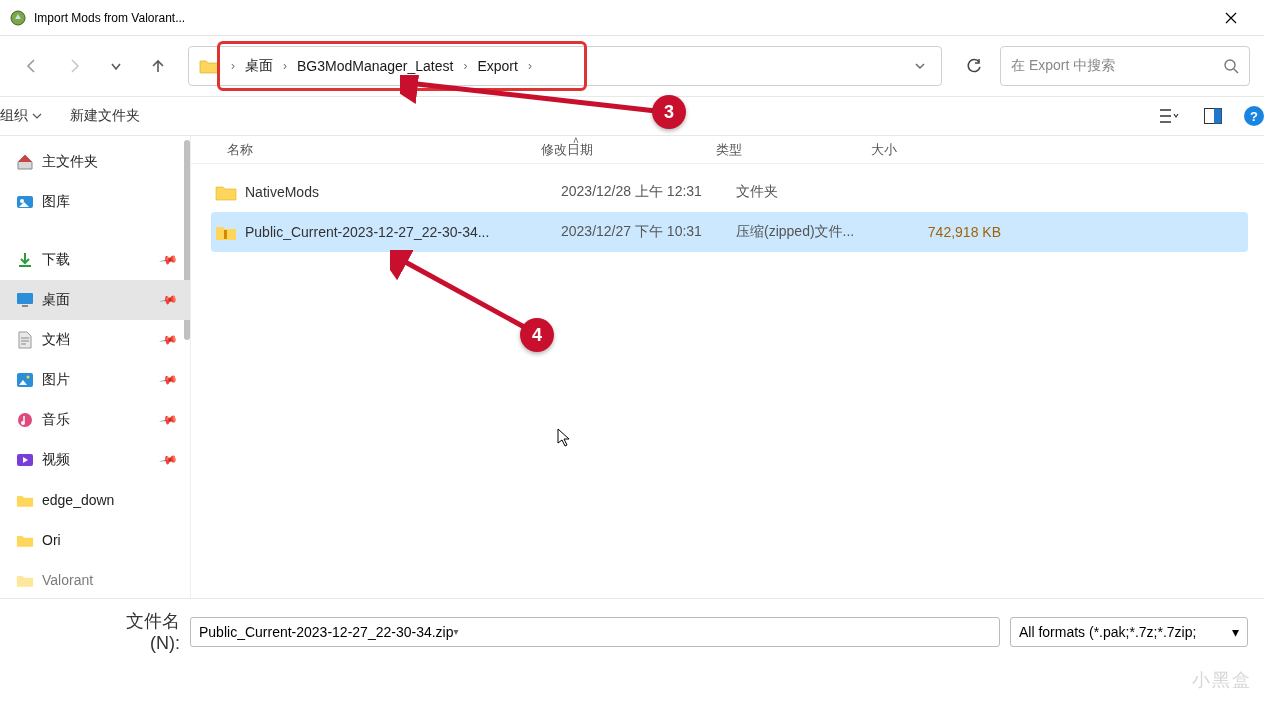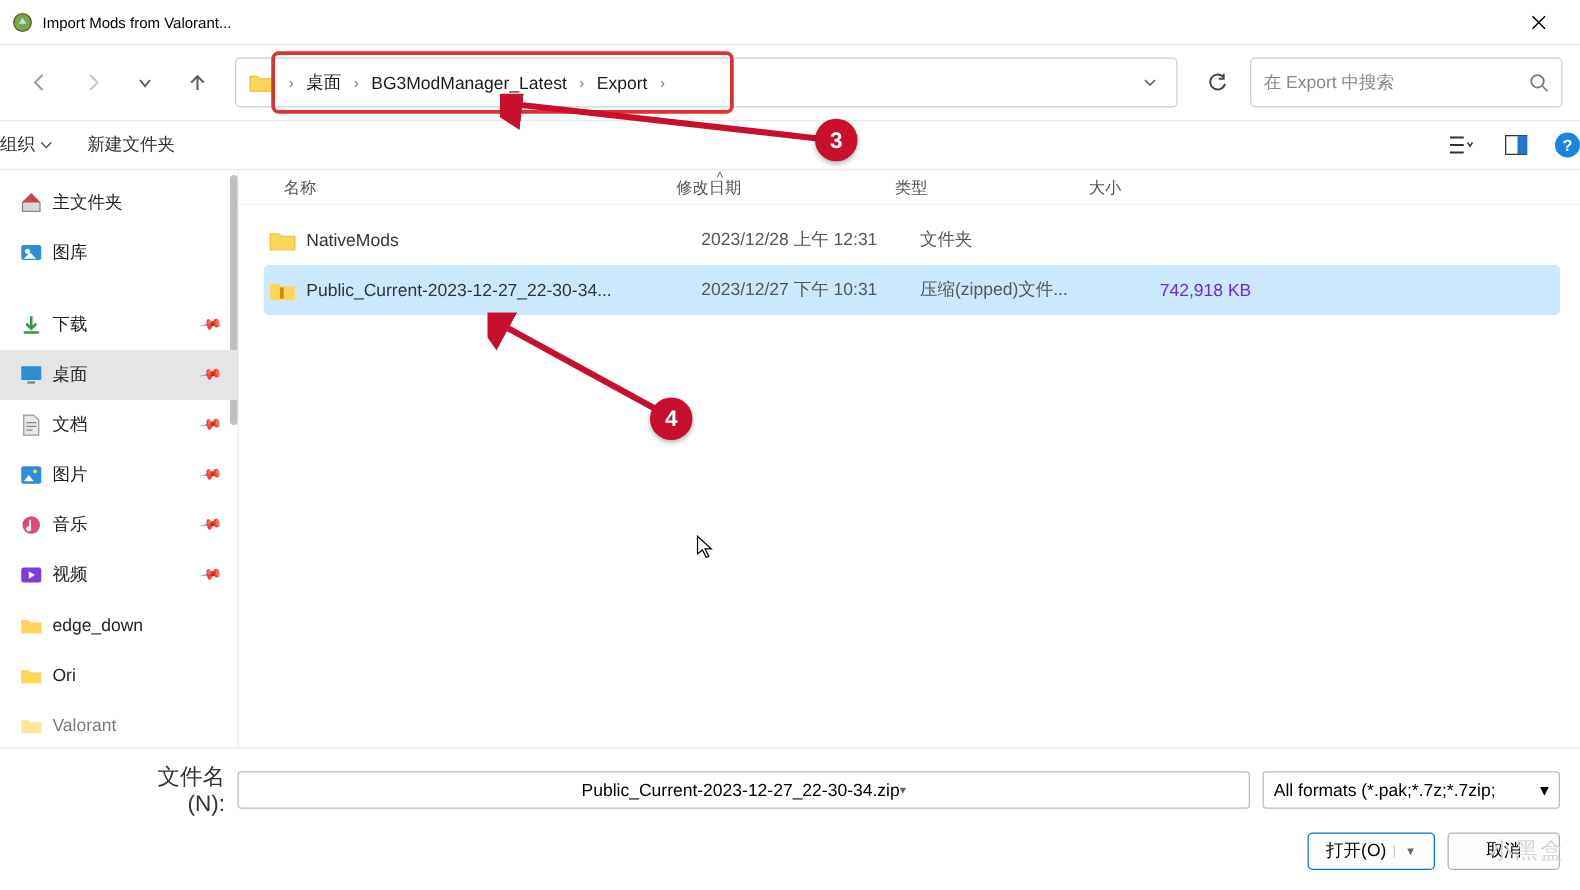--- a/index.html
+++ b/index.html
@@ -53,27 +53,27 @@
 .col-type { width: 155px; }
 .col-size { width: 120px; }
 
 .filelist { flex:1; padding: 8px 16px 0 20px; position:relative; }
 .row { height: 40px; display: flex; align-items: center; font-size: 14px; color: #333; border-radius: 4px; padding-left: 4px; }
 .row.selected { background: #cce8ff; }
 .row .ficon { width: 22px; height: 18px; margin-right: 8px; }
 .row .c-name { width: 316px; white-space: nowrap; overflow: hidden; text-overflow: ellipsis; }
 .row .c-date { width: 175px; color:#555; }
 .row .c-type { width: 155px; color:#555; white-space:nowrap; overflow:hidden; text-overflow:ellipsis; }
-.row .c-size { width: 110px; color:#6d28d9; text-align:right; }
+.row .c-size { width: 110px; color:#a16207; text-align:right; }
 
 
 .bottom { border-top: 1px solid #e8e8e8; padding: 10px 16px; }
 .fn-row { display: flex; align-items: center; gap: 10px; margin-bottom: 12px; }
 .fn-label { font-size: 18px; color: #333; width: 80px; text-align:right; margin-left: 84px;}
-.fn-input { flex: 1; height: 30px; border: 1px solid #bbb; border-radius: 3px; padding: 0 8px; font-size: 14px; color: #000; display:flex; align-items:center; justify-content:center; }
+.fn-input { flex: 1; height: 30px; border: 1px solid #bbb; border-radius: 3px; padding: 0 8px; font-size: 14px; color: #000; display:flex; align-items:center; justify-content:flex-start; }
 .fn-input .dd { color:#666; font-size:10px; }
 .filter { width: 238px; height: 30px; border: 1px solid #bbb; border-radius: 3px; padding: 0 8px; font-size: 14px; display:flex; align-items:center; justify-content:space-between; white-space:nowrap; overflow:hidden; }
 .btn-row { display: flex; justify-content: flex-end; gap: 10px; }
 .btn { min-width: 90px; height: 30px; border: 1px solid #b0b0b0; border-radius: 4px; background: #fdfdfd; font-size: 14px; display:flex; align-items:center; justify-content:center; padding: 0 14px; }
 .btn.primary { border-color: #0078d4; }
 .btn .dd { margin-left:6px; font-size:9px; color:#666; border-left:1px solid #ccc; padding-left:8px; }
 
 
 .callout { position: absolute; width: 34px; height: 34px; border-radius: 50%; background: #c8102e; color: #fff; font-weight: bold; font-size: 18px; display:flex; align-items:center; justify-content:center; box-shadow: 0 2px 4px rgba(0,0,0,.3); pointer-events:none; z-index:50; }
 .arrow { position:absolute; pointer-events:none; z-index:49; }
@@ -343,29 +343,20 @@
     <div class="fn-label">文件名(N):</div>
     <div class="fn-input">
       <span>Public_Current-2023-12-27_22-30-34.zip</span>
       <span class="dd">▾</span>
     </div>
     <div class="filter">
       <span>All formats (*.pak;*.7z;*.7zip;</span>
       <span class="dd">▾</span>
     </div>
   </div>
-  <div class="btn-row">
-    <div class="btn primary">
-      <span>打开(O)</span>
-      <span class="dd">▼</span>
-    </div>
-    <div class="btn">
-      <span>取消</span>
-    </div>
-  </div>
 </div>
 
 <svg class="arrow" style="left:400px; top:75px;" width="280" height="70">
   <defs>
       <marker id="ah3" markerWidth="8" markerHeight="8" refX="2" refY="4" orient="auto">
         <path d="M0 0 L8 4 L0 8 Z" fill="#c8102e"></path>
       </marker>
     </defs>
   <path d="M256 36 L8 8" stroke="#c8102e" stroke-width="5" marker-end="url(#ah3)"></path>
 </svg>

